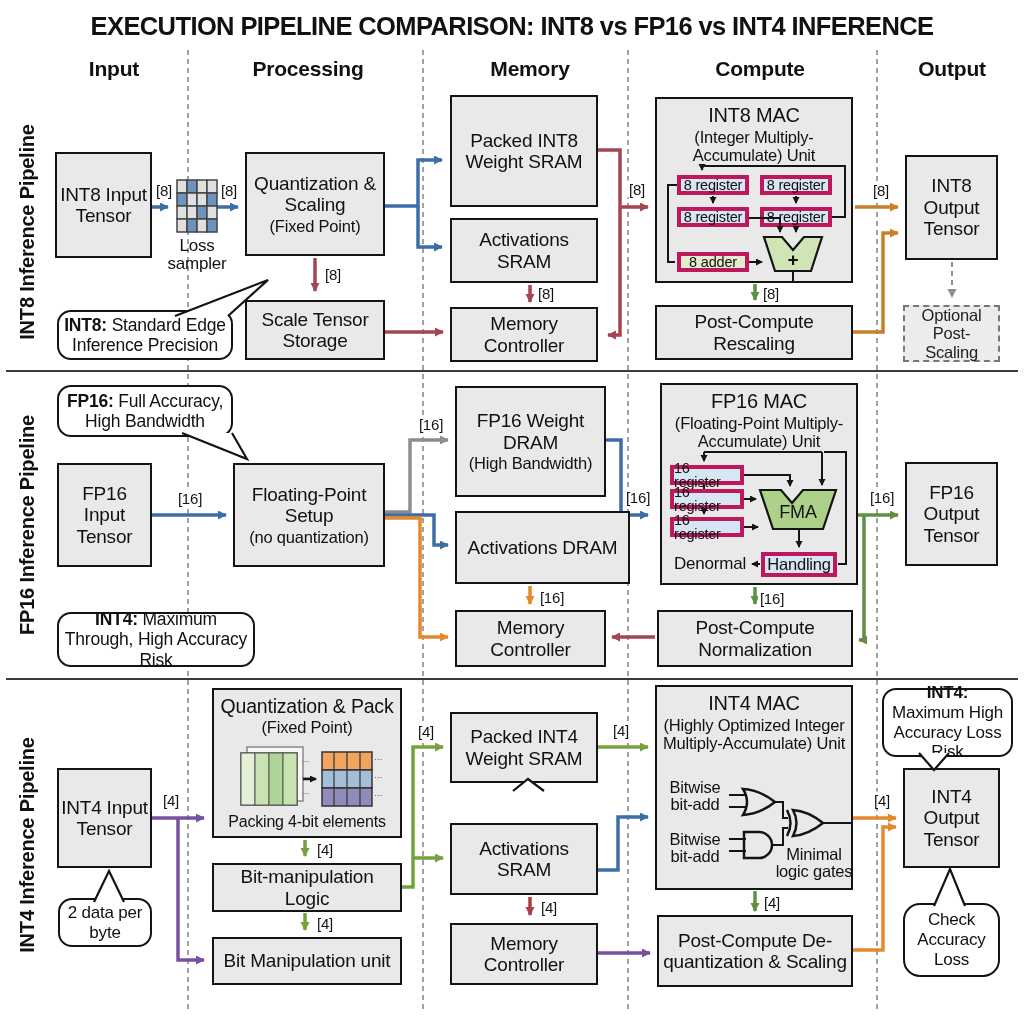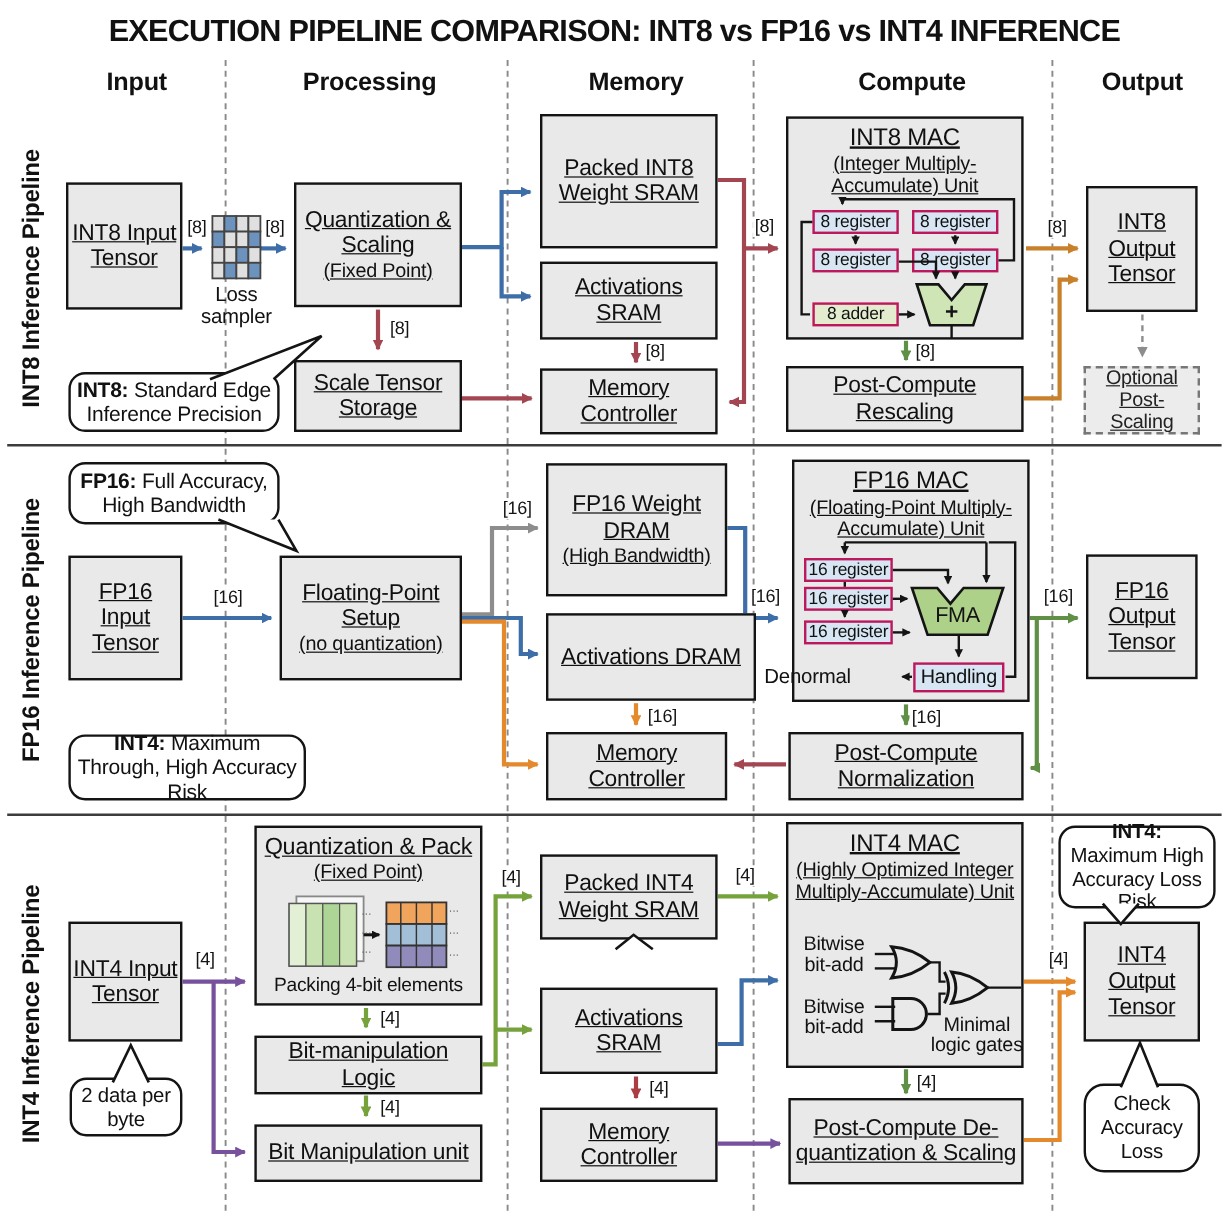--- a/index.html
+++ b/index.html
@@ -6,31 +6,31 @@
   #stage{position:relative;width:1024px;height:1024px;background:#ffffff;
          font-family:"Liberation Sans",sans-serif;color:#111;overflow:hidden;letter-spacing:-0.2px;}
   svg.layer{position:absolute;left:0;top:0;width:1024px;height:1024px;pointer-events:none;}
   .title{position:absolute;left:0;top:12px;width:100%;text-align:center;
          font-size:25.5px;font-weight:bold;letter-spacing:-0.6px;}
   .hdr{position:absolute;top:57px;transform:translateX(-50%);font-size:21px;font-weight:bold;}
   .rot{position:absolute;transform:translate(-50%,-50%) rotate(-90deg);white-space:nowrap;
        font-size:20px;font-weight:bold;}
   .box{position:absolute;background:#e9e9e9;border:2.5px solid #141414;box-sizing:border-box;
        display:flex;flex-direction:column;align-items:center;justify-content:center;
-       text-align:center;font-size:19px;line-height:1.13;padding:2px;text-decoration:underline;}
+       text-align:center;font-size:19px;line-height:1.13;padding:2px;}
   .box .sub{font-size:16.5px;line-height:1.12;margin-top:1px;}
   .mac{justify-content:flex-start;padding-top:5px;}
   .mac .t{font-size:20px;}
   .dashedbox{border:2px dashed #777;background:#ececec;font-size:16.5px;color:#222;}
   .bubble{position:absolute;background:#fff;border:2.5px solid #141414;border-radius:14px;
           box-sizing:border-box;display:flex;align-items:center;justify-content:center;
           text-align:center;font-size:17.5px;line-height:1.16;padding:3px 5px;}
   .bubble b{font-weight:bold;}
   .pill{border-radius:13px;font-size:16.5px;padding:1px 4px;}
-  .reg{position:absolute;background:#d7e6f2;border:2px solid #be185d;box-sizing:border-box;
+  .reg{position:absolute;background:#d7e6f2;border:4px solid #be185d;box-sizing:border-box;
        display:flex;align-items:center;justify-content:center;font-size:14.5px;line-height:1;}
   .adder{background:#e3ecce;}
   .buslabel{position:absolute;transform:translate(-50%,-50%);font-size:15px;
             background:rgba(255,255,255,.92);padding:0 2px;color:#141414;white-space:nowrap;}
   .plain{position:absolute;text-align:center;line-height:1.05;}
 </style>
 </head>
 <body>
 
 <div id="stage">
@@ -204,21 +204,21 @@
   <div class="box" style="left:455px;top:610px;width:151px;height:57px">
       <span>Memory Controller</span>
     </div>
   <div class="box mac" style="left:660px;top:383px;width:198px;height:202px">
     <span class="t">FP16 MAC</span>
       <span class="sub">(Floating-Point Multiply-Accumulate) Unit</span>
   </div>
   <div class="reg" style="left:670px;top:465px;width:74px;height:20px">16 register</div>
   <div class="reg" style="left:670px;top:489px;width:74px;height:20px">16 register</div>
   <div class="reg" style="left:670px;top:517px;width:74px;height:20px">16 register</div>
-  <div class="plain" style="left:635px;top:555px;width:76px;font-size:17px">Denormal</div>
+  <div class="plain" style="left:672px;top:555px;width:76px;font-size:17px">Denormal</div>
   <div class="reg" style="left:761px;top:552px;width:76px;height:25px;font-size:16.5px">Handling</div>
   <div class="box" style="left:657px;top:610px;width:196px;height:57px">
       <span>Post-Compute Normalization</span>
     </div>
   <div class="box" style="left:905px;top:462px;width:93px;height:104px">
       <span>FP16 Output Tensor</span>
     </div>
 
   <div class="box" style="left:57px;top:768px;width:95px;height:100px">
       <span>INT4 Input Tensor</span>

